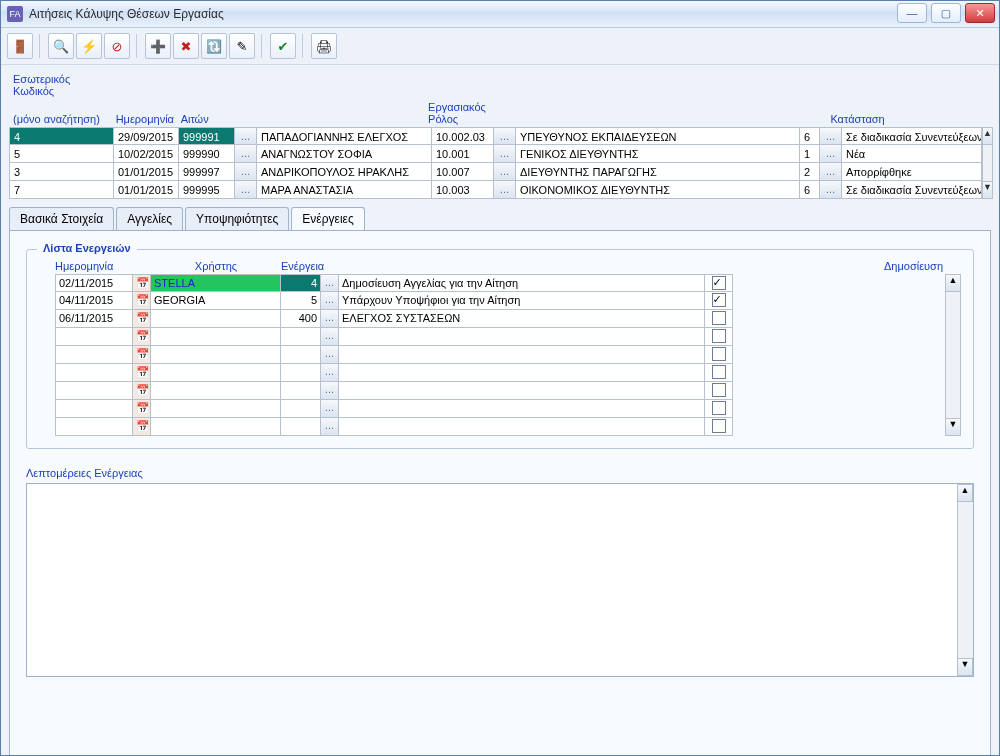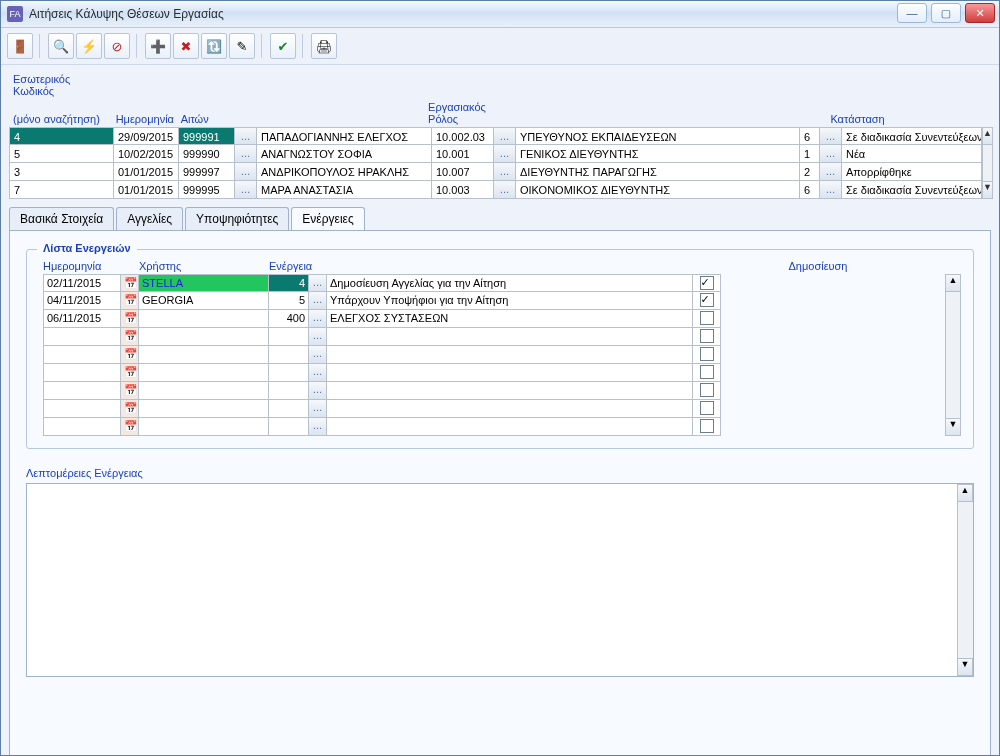--- a/index.html
+++ b/index.html
@@ -42,21 +42,21 @@
   .trow .cell.date{}
   .vscroll{display:flex;flex-direction:column;width:16px}
   .vscroll .sbtn{flex:0 0 16px;border:1px solid #b7c1cd;background:linear-gradient(#f6f8fb,#dbe4f0);text-align:center;font-size:9px;color:#333}
   .vscroll .strack{flex:1;border:1px solid #b7c1cd;border-top:none;border-bottom:none;background:#eef1f6}
   
   .tabs{display:flex;align-items:flex-end;padding:4px 8px 0 8px;margin-top:2px}
   .tab{padding:4px 10px;border:1px solid #9fb3cf;border-bottom:none;background:#e7eef8;margin-right:2px;border-radius:3px 3px 0 0;font-size:12px;cursor:default}
   .tab.active{background:#f7fafe;font-weight:400;position:relative;z-index:2}
   .tabpanel{border:1px solid #9fb3cf;background:#f7fafe;margin:0 8px 8px 8px;padding:10px 10px 10px 10px;height:528px;box-sizing:border-box;position:relative}
   
-  .group{border:1px solid #b9c7da;border-radius:3px;padding:10px 12px 12px 16px;position:relative;margin:8px 6px}
+  .group{border:1px solid #b9c7da;border-radius:3px;padding:10px 12px 12px 28px;position:relative;margin:8px 6px}
   .group-title{position:absolute;top:-8px;left:10px;background:#f7fafe;padding:0 6px;color:#1a3fb7;font-weight:700}
   .actions-head{display:flex;color:#1a3fb7;margin-bottom:2px}
   .a-date{width:78px}
   .a-datebtn{width:18px}
   .a-user{width:130px}
   .a-act{width:40px}
   .a-actbtn{width:18px}
   .a-desc{width:366px}
   .a-pub{width:28px;text-align:center}
   .arow{display:flex}
@@ -205,25 +205,25 @@
   </div>
 
   <div class="tabpanel">
 
     <div class="group">
       <div class="group-title">Λίστα Ενεργειών</div>
 
       <div class="actions-head">
         <div class="a-date">Ημερομηνία</div>
         <div class="a-datebtn"></div>
-        <div class="a-user" style="">Χρήστης</div>
+        <div class="a-user" style="text-align:center">Χρήστης</div>
         <div class="a-act" style="text-align:right">Ενέργεια</div>
         <div class="a-actbtn"></div>
         <div class="a-desc"></div>
-        <div style="flex:1;text-align:center;padding-right:18px">Δημοσίευση</div>
+        <div style="flex:1;text-align:right;padding-right:18px">Δημοσίευση</div>
       </div>
 
       <div class="actions-wrap">
         <div id="actions-rows" class="actions-rows">
             <div class="arow">
               <div class="cell a-date">02/11/2015</div>
               <div class="cell a-datebtn datebtn">📅</div>
               <div class="cell a-user selyellow">STELLA</div>
               <div class="cell a-act selblue">4</div>
               <div class="cell a-actbtn btn">…</div>

